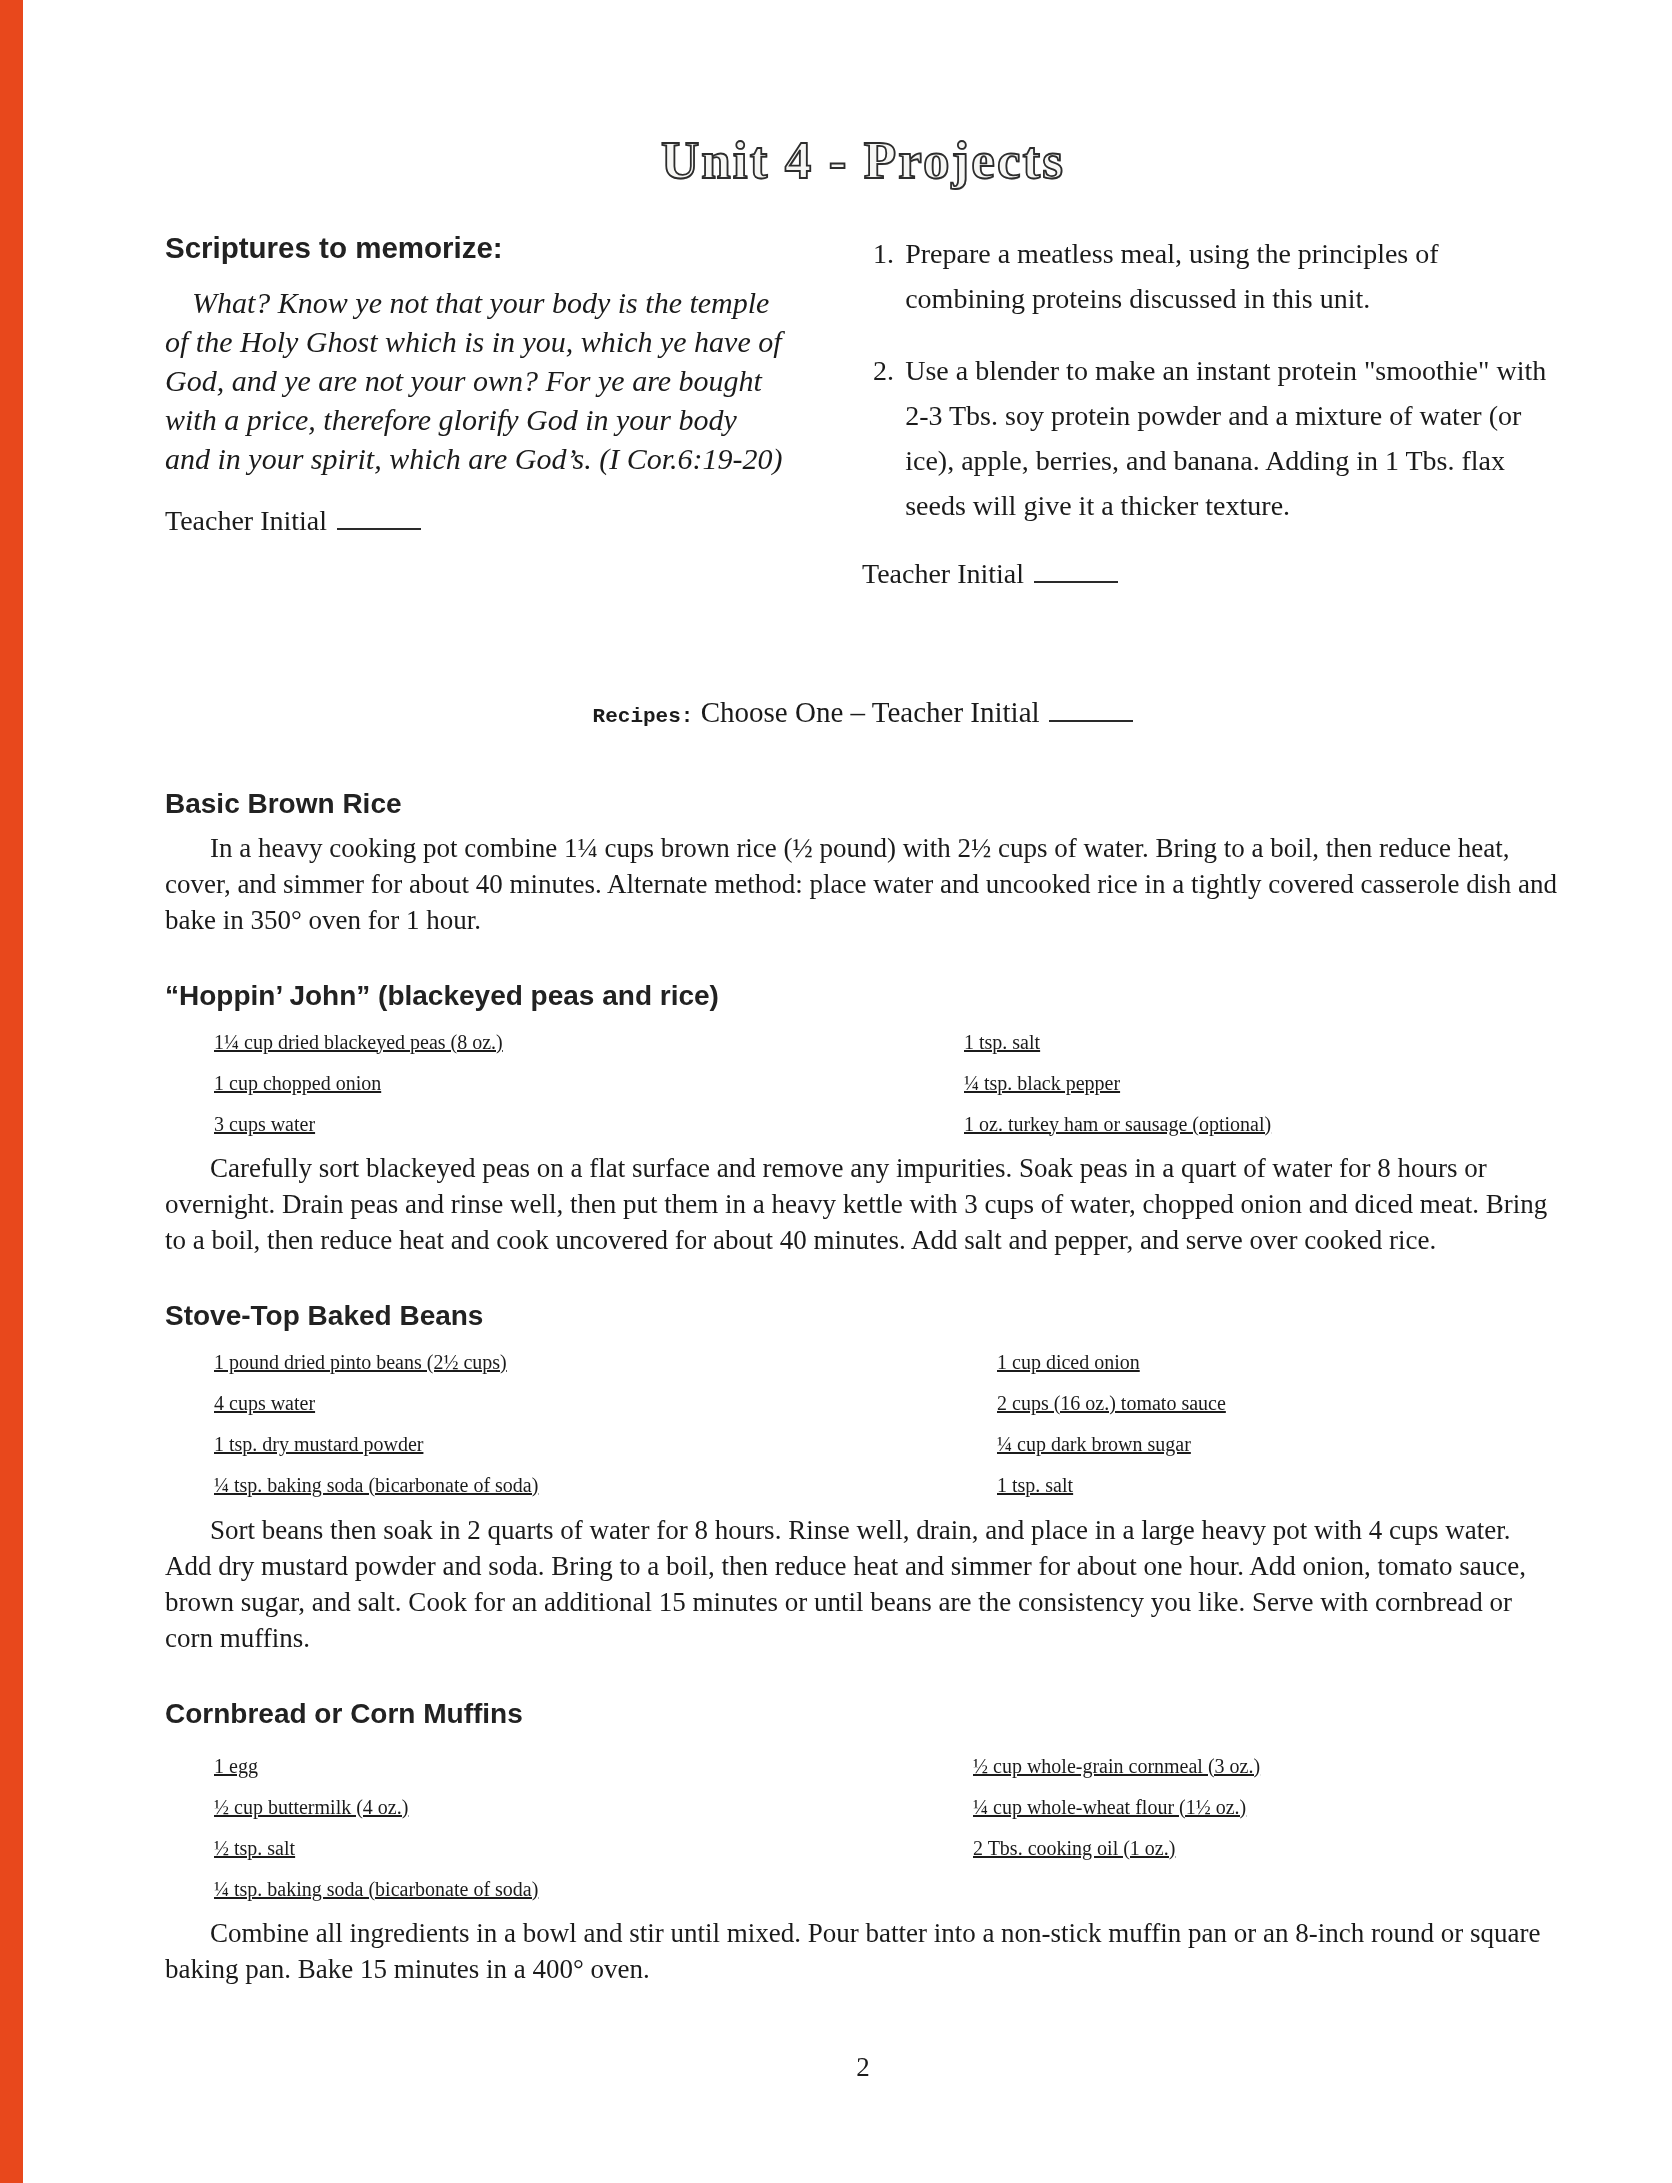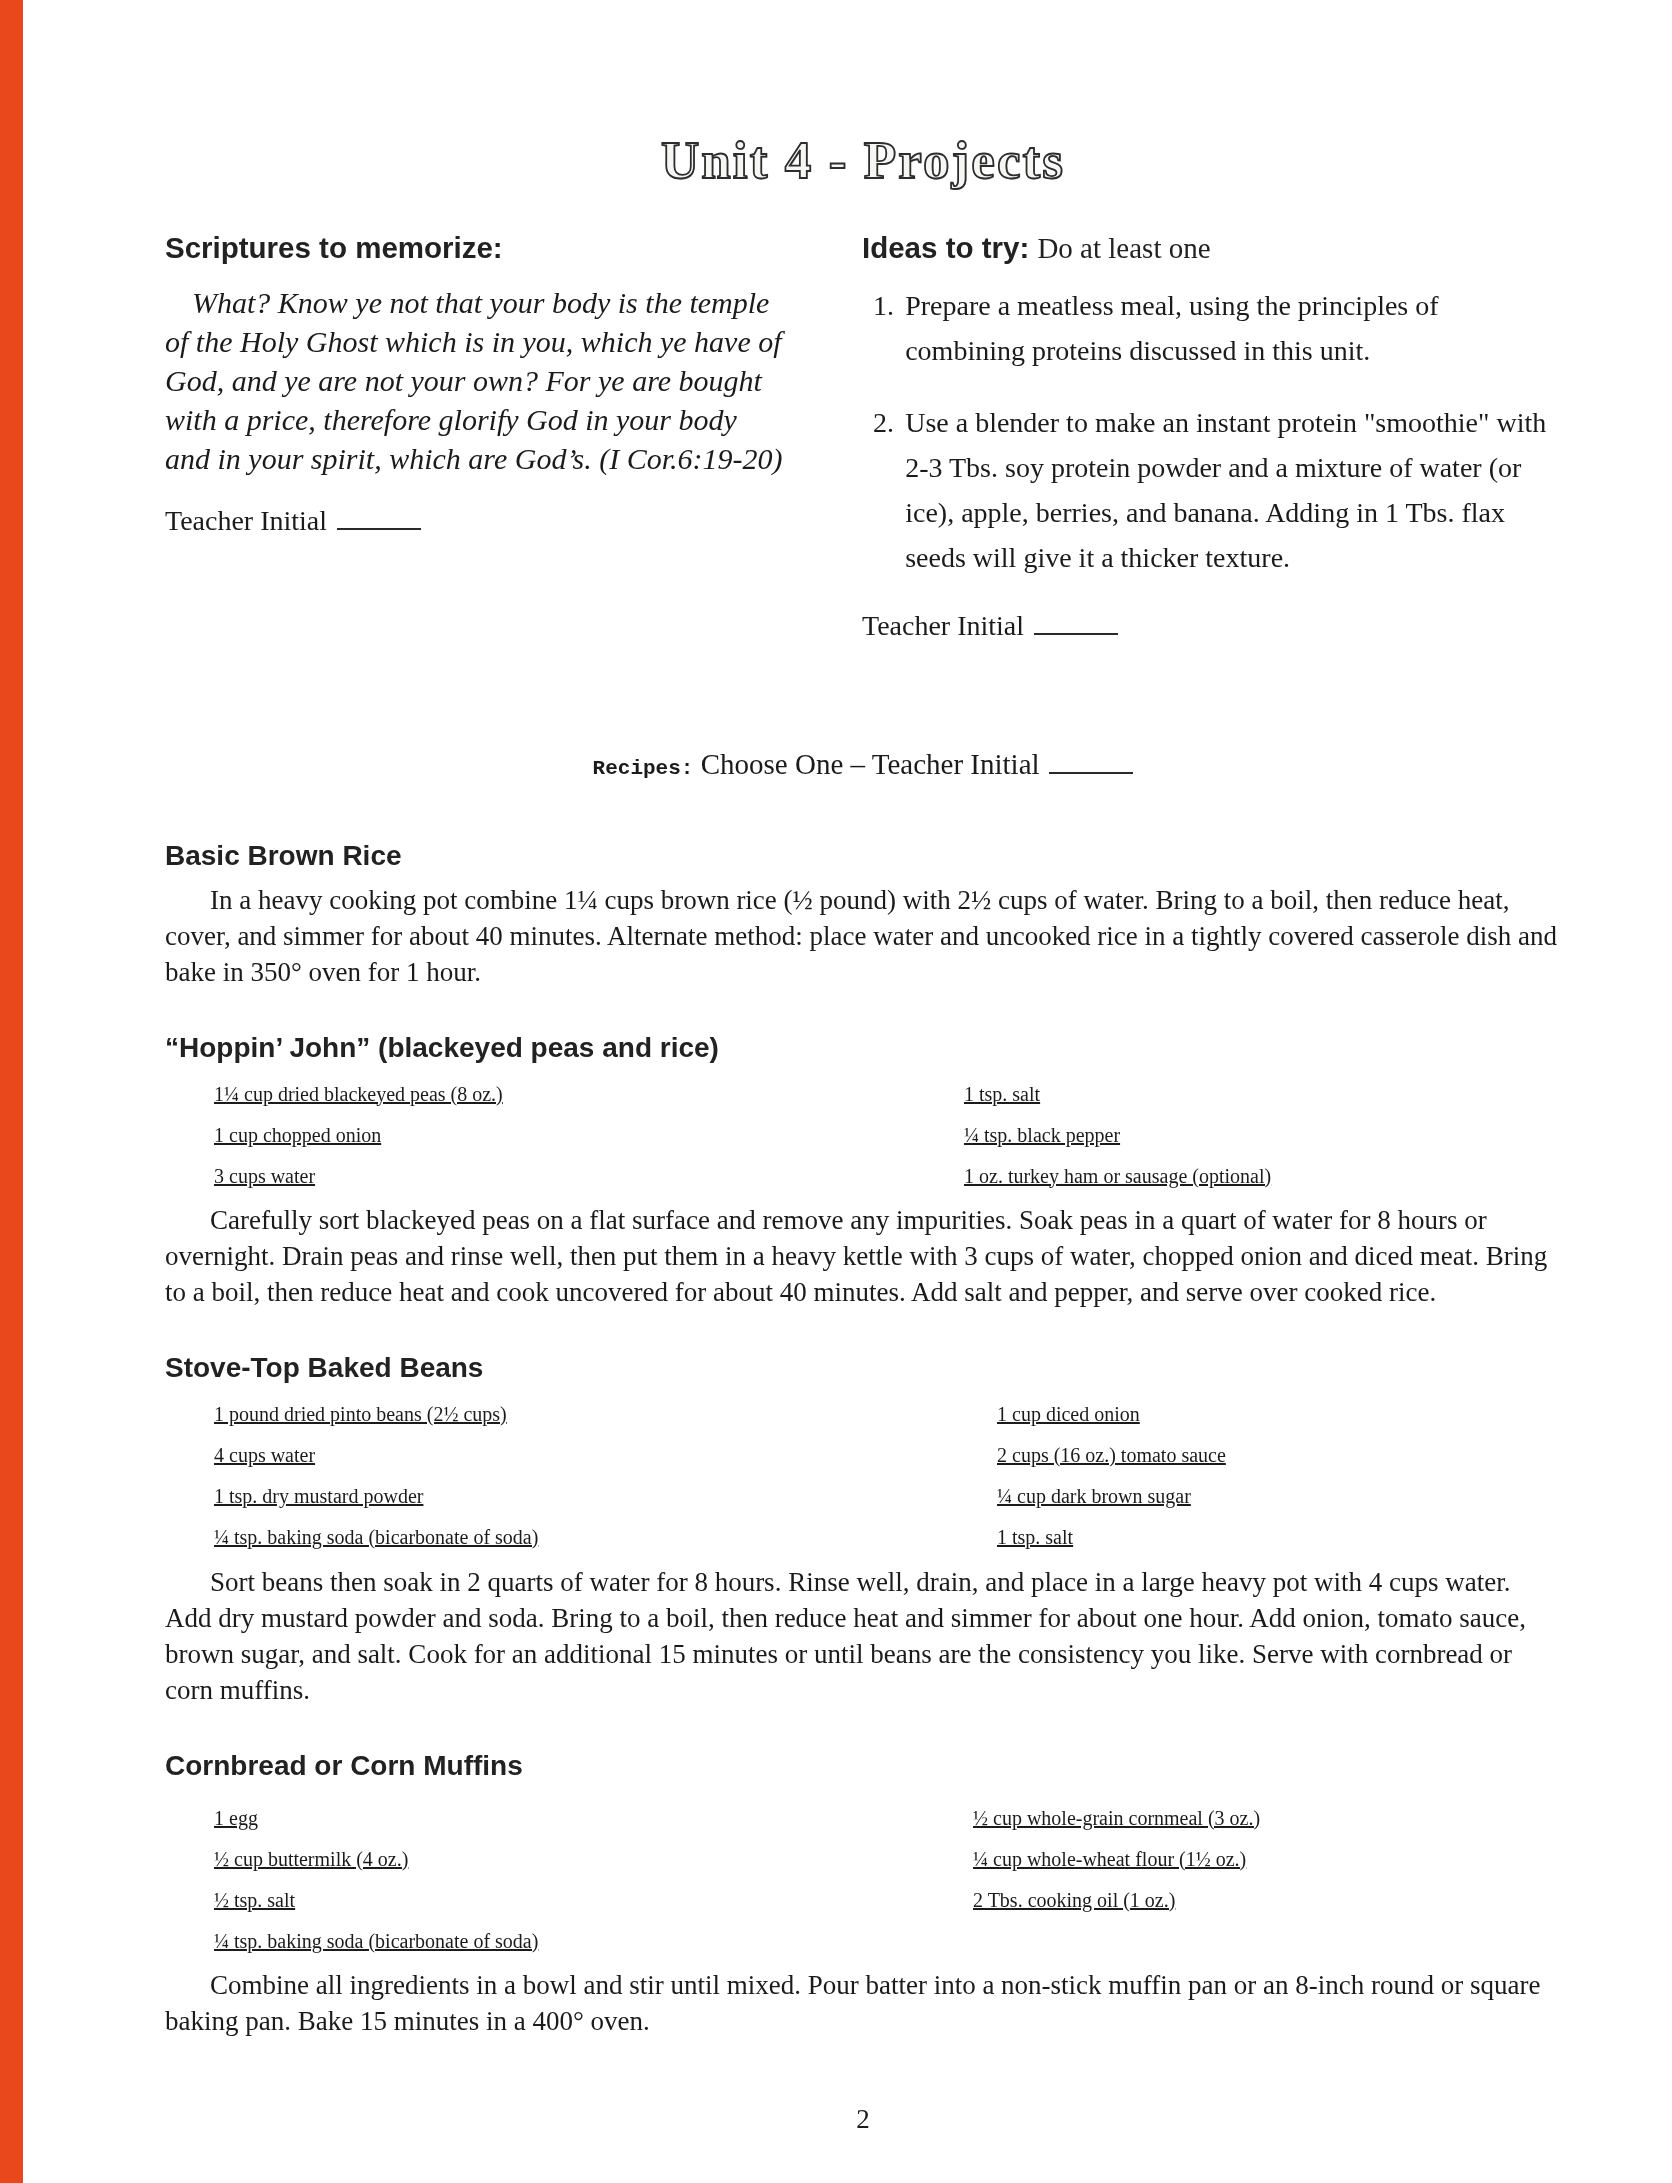--- a/index.html
+++ b/index.html
@@ -72,21 +72,20 @@
   <div class="two-col">
     <div class="col-left">
       <h2>Scriptures to memorize:</h2>
       <p class="verse">What? Know ye not that your body is the temple of the Holy Ghost which is in you, which ye have of God, and ye are not your own? For ye are bought with a price, therefore glorify God in your body and in your spirit, which are God’s. (I Cor.6:19-20)</p>
       <div class="initial-row">
         <span>Teacher Initial</span><span class="blank"></span>
       </div>
     </div>
 
     <div class="col-right">
-      <h2><span>Ideas to try:</span> <span class="normal">Do at least one</span></h2>
       <ol class="ideas-list">
         <li>Prepare a meatless meal, using the principles of combining proteins discussed in this unit.</li>
         <li>Use a blender to make an instant protein "smoothie" with 2-3 Tbs. soy protein powder and a mixture of water (or ice), apple, berries, and banana. Adding in 1 Tbs. flax seeds will give it a thicker texture.</li>
       </ol>
       <div class="initial-row">
         <span>Teacher Initial</span><span class="blank"></span>
       </div>
     </div>
   </div>
 

